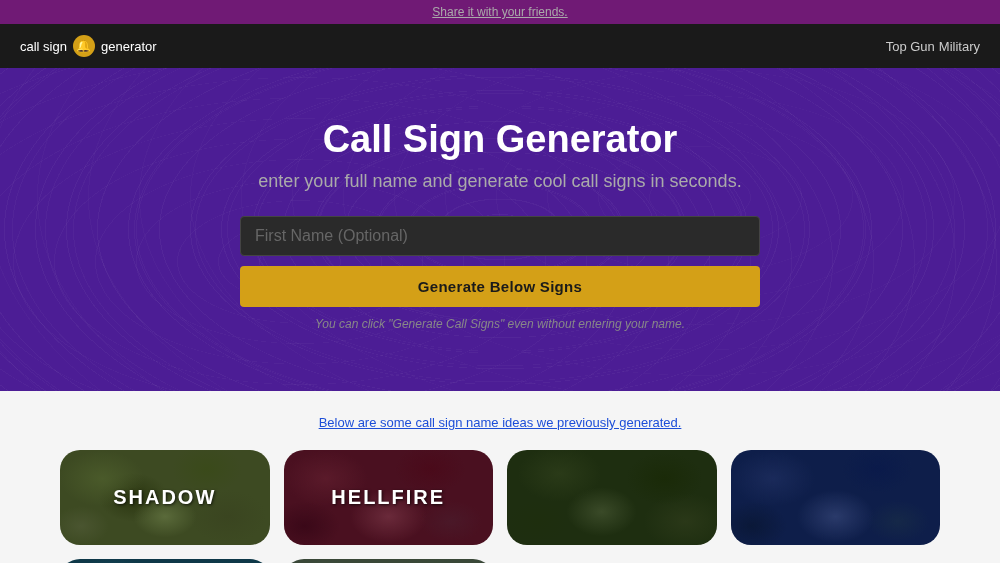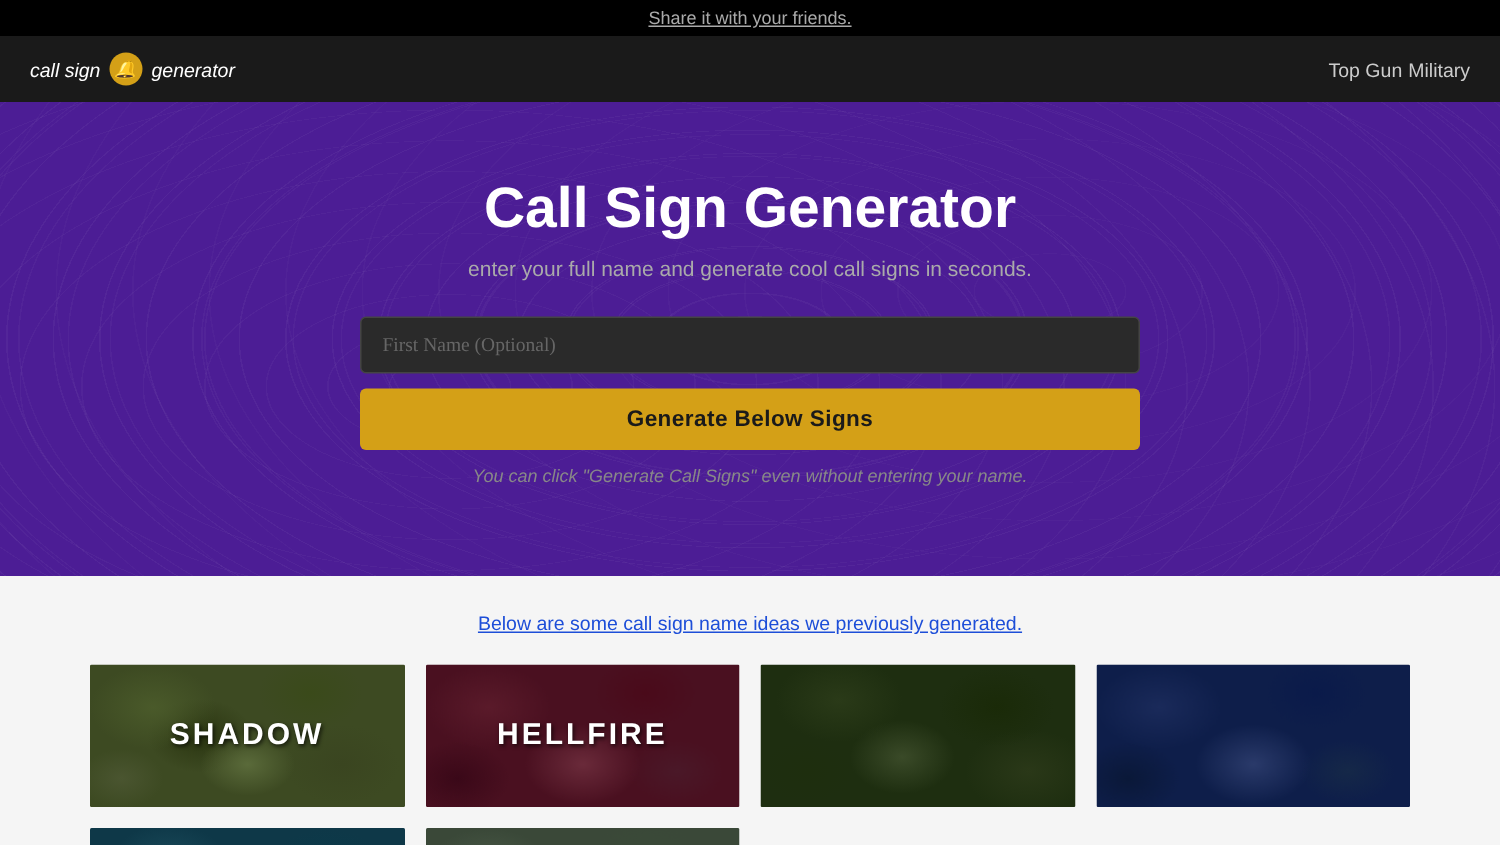--- a/index.html
+++ b/index.html
@@ -15,21 +15,20 @@
       height: 44px;
       position: relative;
       z-index: 10;
     }
     .nav-logo {
       display: flex;
       align-items: center;
       gap: 6px;
       color: #fff;
       font-size: 13px;
-      font-style: italic;
     }
     .nav-logo .logo-icon {
       width: 22px;
       height: 22px;
       background: #d4a017;
       border-radius: 50%;
       display: flex;
       align-items: center;
       justify-content: center;
       font-size: 12px;
@@ -39,21 +38,21 @@
       gap: 4px;
     }
     .nav-links a {
       color: #ccc;
       text-decoration: none;
       font-size: 13px;
     }
 
     
     .top-banner {
-      background: #000000;
+      background: #701a75;
       text-align: center;
       padding: 5px;
       font-size: 12px;
       color: #aaa;
     }
     .top-banner a {
       color: #aaa;
       text-decoration: underline;
     }
 
@@ -85,21 +84,21 @@
     }
     .hero-title {
       font-size: 38px;
       font-weight: 800;
       color: #fff;
       position: relative;
       z-index: 1;
       margin-bottom: 10px;
     }
     .hero-subtitle {
-      font-size: 14px;
+      font-size: 18px;
       color: #aaa;
       position: relative;
       z-index: 1;
       margin-bottom: 24px;
     }
     .hero-form {
       display: flex;
       flex-direction: column;
       align-items: center;
       gap: 10px;
@@ -113,23 +112,22 @@
       gap: 8px;
       width: 100%;
     }
     .hero-inputs input {
       flex: 1;
       padding: 10px 14px;
       border: 1px solid #444;
       background: #2a2a2a;
       color: #ccc;
       border-radius: 4px;
-      font-size: 13px;
+      font-size: 16px;
       outline: none;
-      font-family: Liberation Serif, serif;
     }
     .hero-inputs input::placeholder { color: #666; }
     .generate-btn {
       width: 100%;
       padding: 12px;
       background: #d4a017;
       color: #1a1a1a;
       border: none;
       border-radius: 4px;
       font-size: 15px;
@@ -157,21 +155,21 @@
     }
 
     
     .callsign-grid {
       display: grid;
       grid-template-columns: repeat(4, 1fr);
       gap: 14px;
     }
 
     .callsign-card {
-      border-radius: 1px;
+      border-radius: 20px;
       overflow: hidden;
       position: relative;
       height: 95px;
       display: flex;
       align-items: center;
       justify-content: center;
       cursor: pointer;
     }
     .callsign-card .camo-bg {
       position: absolute;

